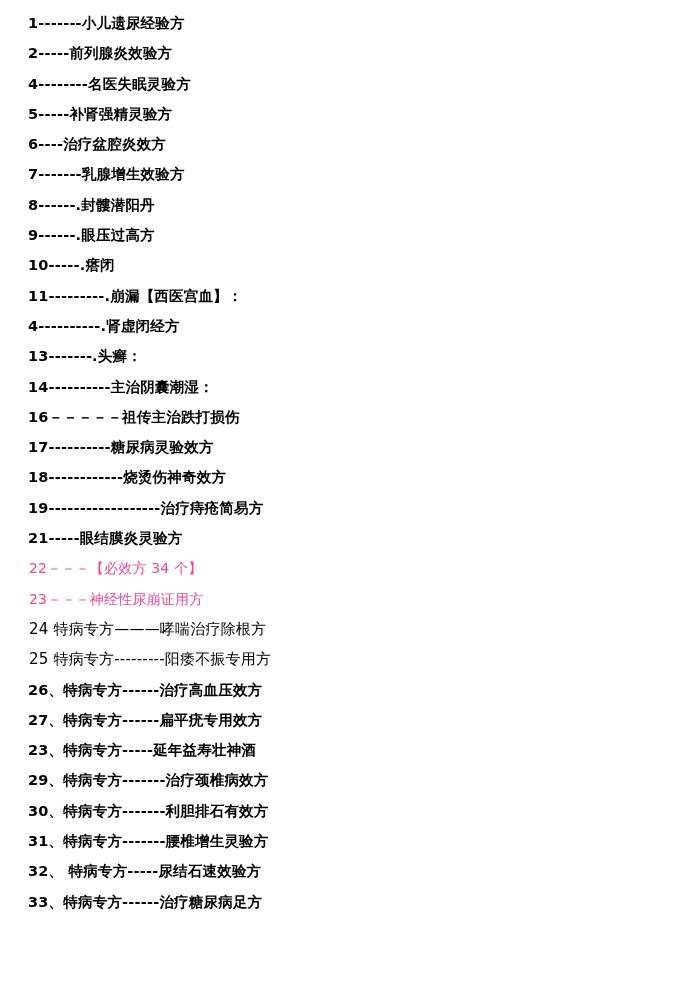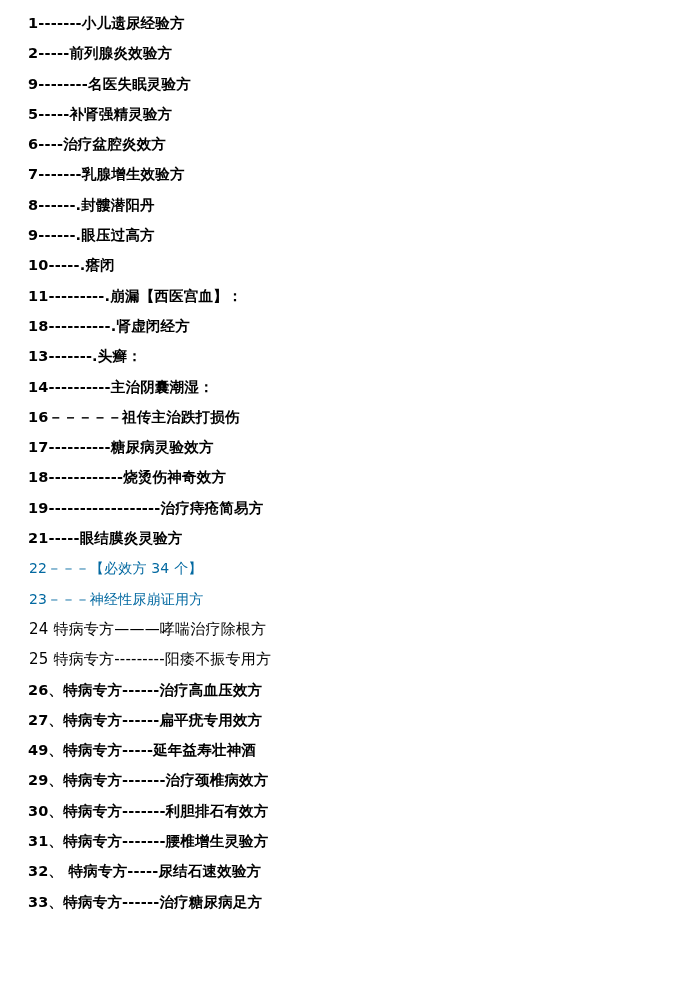--- a/index.html
+++ b/index.html
@@ -34,60 +34,60 @@
     height: 30.3px;
     line-height: 30.3px;
     white-space: nowrap;
     font-size: 14.5px;
     font-weight: bold;
     letter-spacing: 0.2px;
     color: #000000;
   }
   
   .doc-line.faded {
-    color: #0369a1;
+    color: #ec4899;
     font-weight: normal;
     font-size: 14px;
   }
   
   .doc-line.light {
     font-weight: normal;
     font-size: 15px;
   }
   .indent-2 { padding-left: 29px; }
 </style>
 </head>
 <body>
 
 <div class="page">
   <div class="doc-list">
     <div class="doc-line">1-------小儿遗尿经验方</div>
     <div class="doc-line"> 2-----前列腺炎效验方</div>
-    <div class="doc-line">9--------名医失眠灵验方</div>
+    <div class="doc-line">4--------名医失眠灵验方</div>
     <div class="doc-line">5-----补肾强精灵验方</div>
     <div class="doc-line">6----治疗盆腔炎效方</div>
     <div class="doc-line">7-------乳腺增生效验方</div>
     <div class="doc-line">8------.封髏潜阳丹</div>
     <div class="doc-line">9------.眼压过高方</div>
     <div class="doc-line">10-----.瘩闭</div>
     <div class="doc-line">11---------.崩漏【西医宫血】：</div>
-    <div class="doc-line">18----------.肾虚闭经方</div>
+    <div class="doc-line">4----------.肾虚闭经方</div>
     <div class="doc-line">13-------.头癣：</div>
     <div class="doc-line">14----------主治阴囊潮湿：</div>
     <div class="doc-line">16－－－－－祖传主治跌打损伤</div>
     <div class="doc-line">17----------糖尿病灵验效方</div>
     <div class="doc-line">18------------烧烫伤神奇效方</div>
     <div class="doc-line">19------------------治疗痔疮简易方</div>
     <div class="doc-line">21-----眼结膜炎灵验方</div>
     <div class="doc-line faded indent-2">22－－－【必效方 34 个】</div>
     <div class="doc-line faded indent-2">23－－－神经性尿崩证用方</div>
     <div class="doc-line light indent-2">24 特病专方———哮喘治疗除根方</div>
     <div class="doc-line light indent-2">25 特病专方---------阳痿不振专用方</div>
     <div class="doc-line">26、特病专方------治疗高血压效方</div>
     <div class="doc-line">27、特病专方------扁平疣专用效方</div>
-    <div class="doc-line">49、特病专方-----延年益寿壮神酒</div>
+    <div class="doc-line">23、特病专方-----延年益寿壮神酒</div>
     <div class="doc-line">29、特病专方-------治疗颈椎病效方</div>
     <div class="doc-line">30、特病专方-------利胆排石有效方</div>
     <div class="doc-line">31、特病专方-------腰椎增生灵验方</div>
     <div class="doc-line">32、 特病专方-----尿结石速效验方</div>
     <div class="doc-line">33、特病专方------治疗糖尿病足方</div>
   </div>
 </div>
 
 </body></html>

